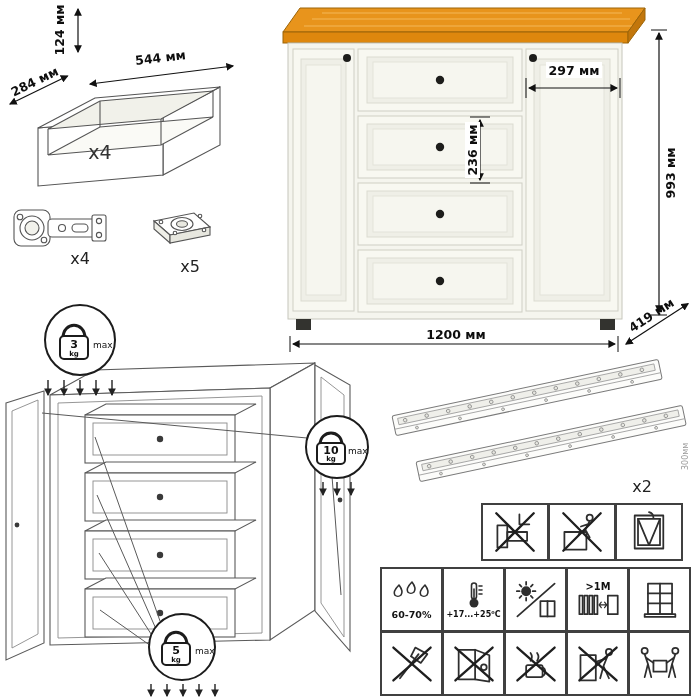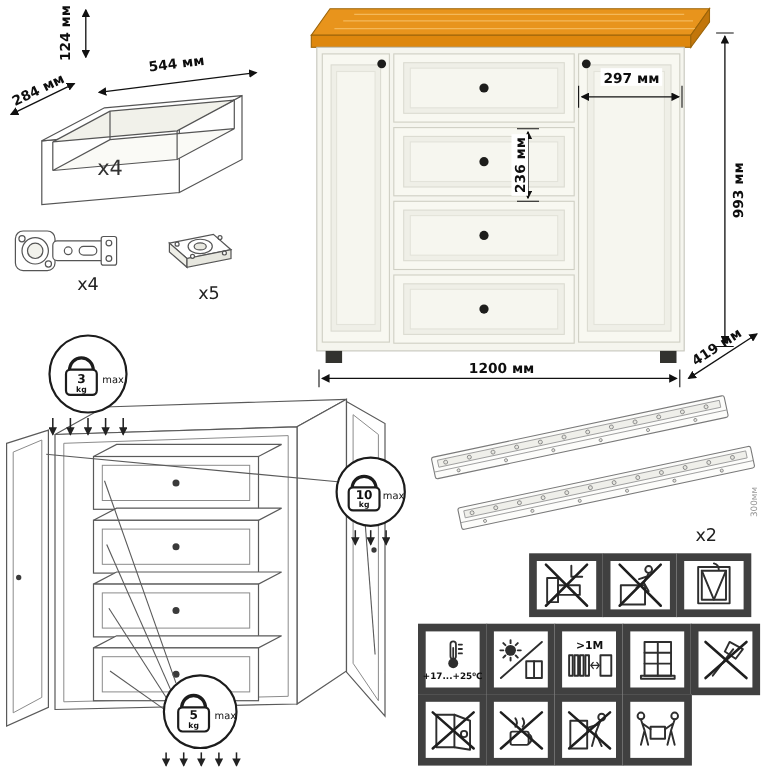--- a/index.html
+++ b/index.html
@@ -14,21 +14,21 @@
   .tiny{font-size:8px;fill:#979797}
   .kb-val{font-size:11px;font-weight:bold;fill:#111;text-anchor:middle}
   .kb-unit{font-size:7px;font-weight:bold;fill:#111;text-anchor:middle}
   .kb-max{font-size:9px;fill:#111}
   .dimline{stroke:#111;stroke-width:1.2;fill:none}
   .tick{stroke:#111;stroke-width:1}
   .lead{stroke:#5a5a5a;stroke-width:1}
   .aline{stroke:#222;stroke-width:1.4}
   .wire{stroke:#5a5a5a;stroke-width:1.1;fill:#fff}
   .wire2{stroke:#8a8a8a;stroke-width:0.9;fill:none}
-  .cell{border:7px solid #404040;background:#fff;display:flex;flex-direction:column;
+  .cell{border:2px solid #404040;background:#fff;display:flex;flex-direction:column;
         align-items:center;justify-content:center}
   .warn-row{display:flex}
   .warn-row .cell{width:68px;height:58px;margin-left:-1px}
   .warn-row .cell:first-child{margin-left:0}
   .care-grid{display:grid;grid-template-columns:repeat(5,62px);grid-auto-rows:64px}
   .care-grid .cell{width:63px;height:65px;margin:-1px 0 0 -1px}
   .pict{stroke:#2e2e2e;fill:none;stroke-width:1.6;stroke-linecap:round;stroke-linejoin:round}
   .pictf{fill:#2e2e2e;stroke:none}
   .xline{stroke:#1f1f1f;stroke-width:2.1;stroke-linecap:round}
   .care-label{font-size:9.5px;font-weight:bold;color:#111;line-height:1;margin-top:2px;white-space:nowrap}
@@ -373,20 +373,28 @@
       <rect class="pict" x="7" y="5" width="26" height="30"></rect>
       <rect class="pict" x="10" y="8" width="20" height="24" stroke-width="1.2"></rect>
       <path class="pict" d="M10,8 L20,32 L30,8" stroke-width="1.2"></path>
       <path class="pict" d="M20,2 q4,1 4,5" stroke-width="1.2"></path>
     </svg>
   </div>
 </div>
 
 <div class="care-grid abs" style="left:381px;top:568px">
 
+  <div class="cell">
+    <svg width="44" height="28" viewBox="0 0 44 28">
+      <path class="pict" stroke-width="1.4" d="M9,5 C12,9 13,12 11,15 A4.5,4.5 0 0 1 4.8,15 C3,12 5,9 9,5 Z"></path>
+      <path class="pict" stroke-width="1.4" d="M22,2 C25,6 26,9 24,12 A4.5,4.5 0 0 1 17.8,12 C16,9 18,6 22,2 Z"></path>
+      <path class="pict" stroke-width="1.4" d="M35,5 C38,9 39,12 37,15 A4.5,4.5 0 0 1 30.8,15 C29,12 31,9 35,5 Z"></path>
+    </svg>
+    <div class="care-label">60-70%</div>
+  </div>
 
   <div class="cell">
     <svg width="40" height="28" viewBox="0 0 40 28">
       <rect class="pict" x="17.5" y="2" width="5" height="16" rx="2.5" stroke-width="1.3"></rect>
       <circle class="pictf" cx="20" cy="22" r="4.5"></circle>
       <line class="pict" x1="20" y1="8" x2="20" y2="18" stroke-width="2"></line>
       <path class="pict" d="M25,5 h3 M25,9 h3 M25,13 h3" stroke-width="1.1"></path>
     </svg>
     <div class="care-label sm">+17...+25⁰С</div>
   </div>

